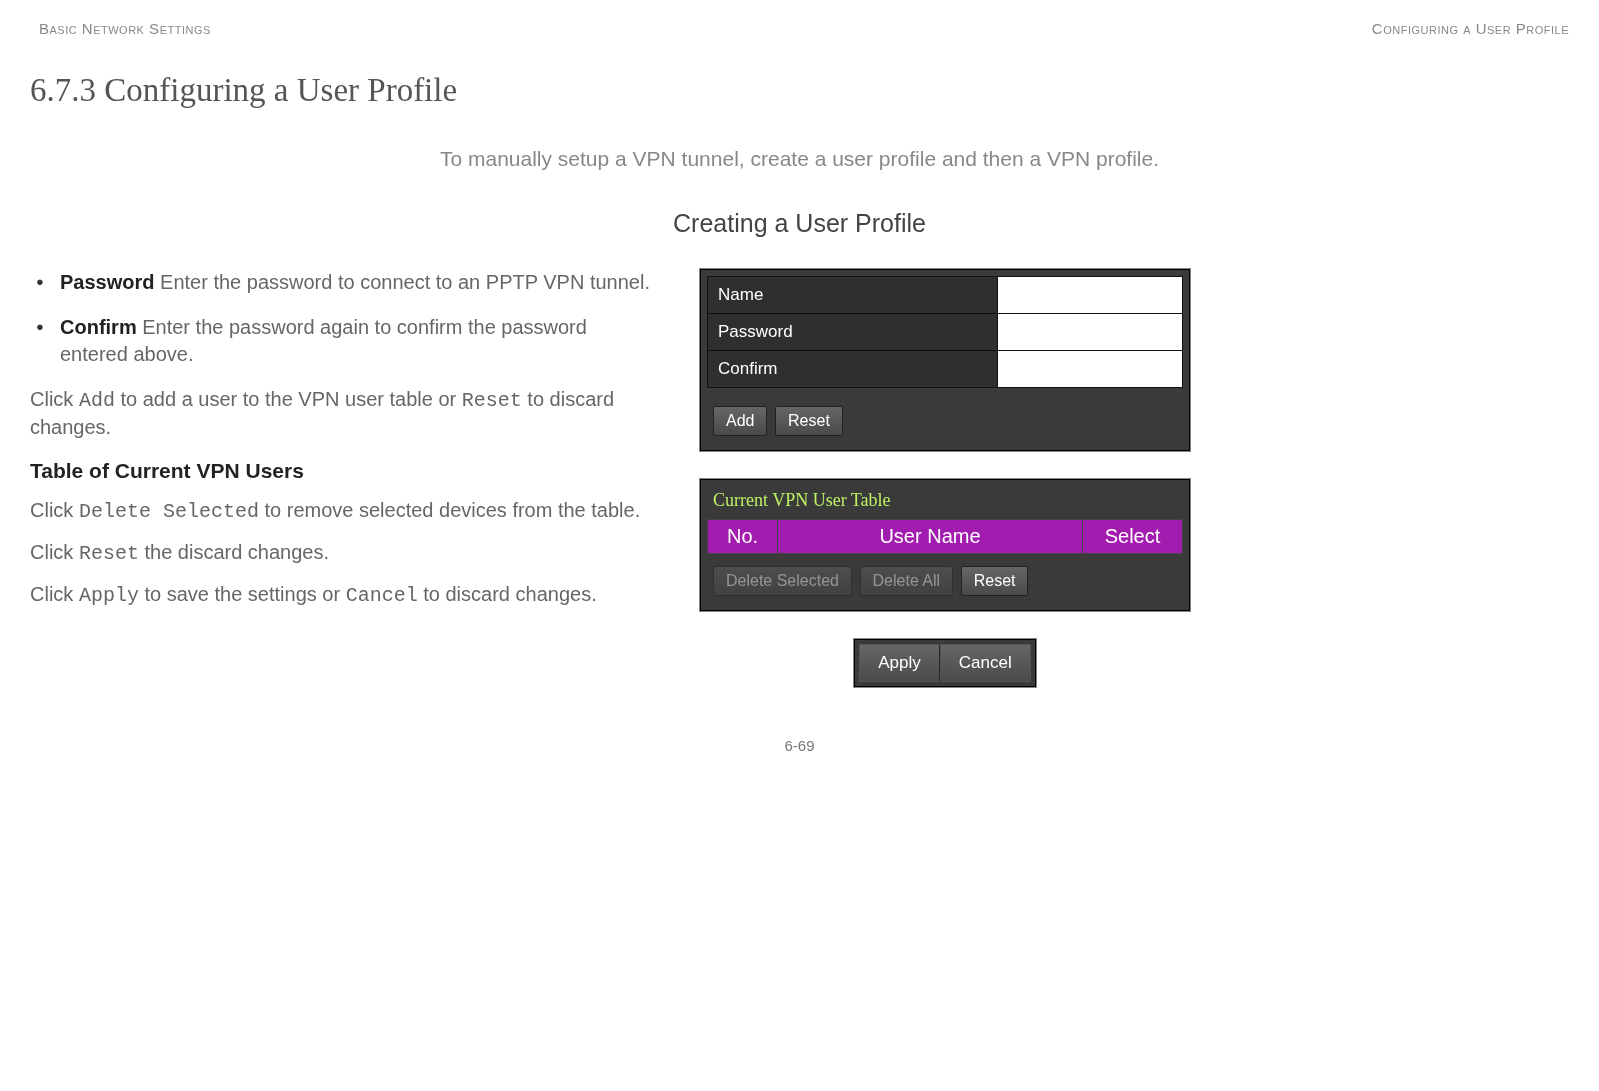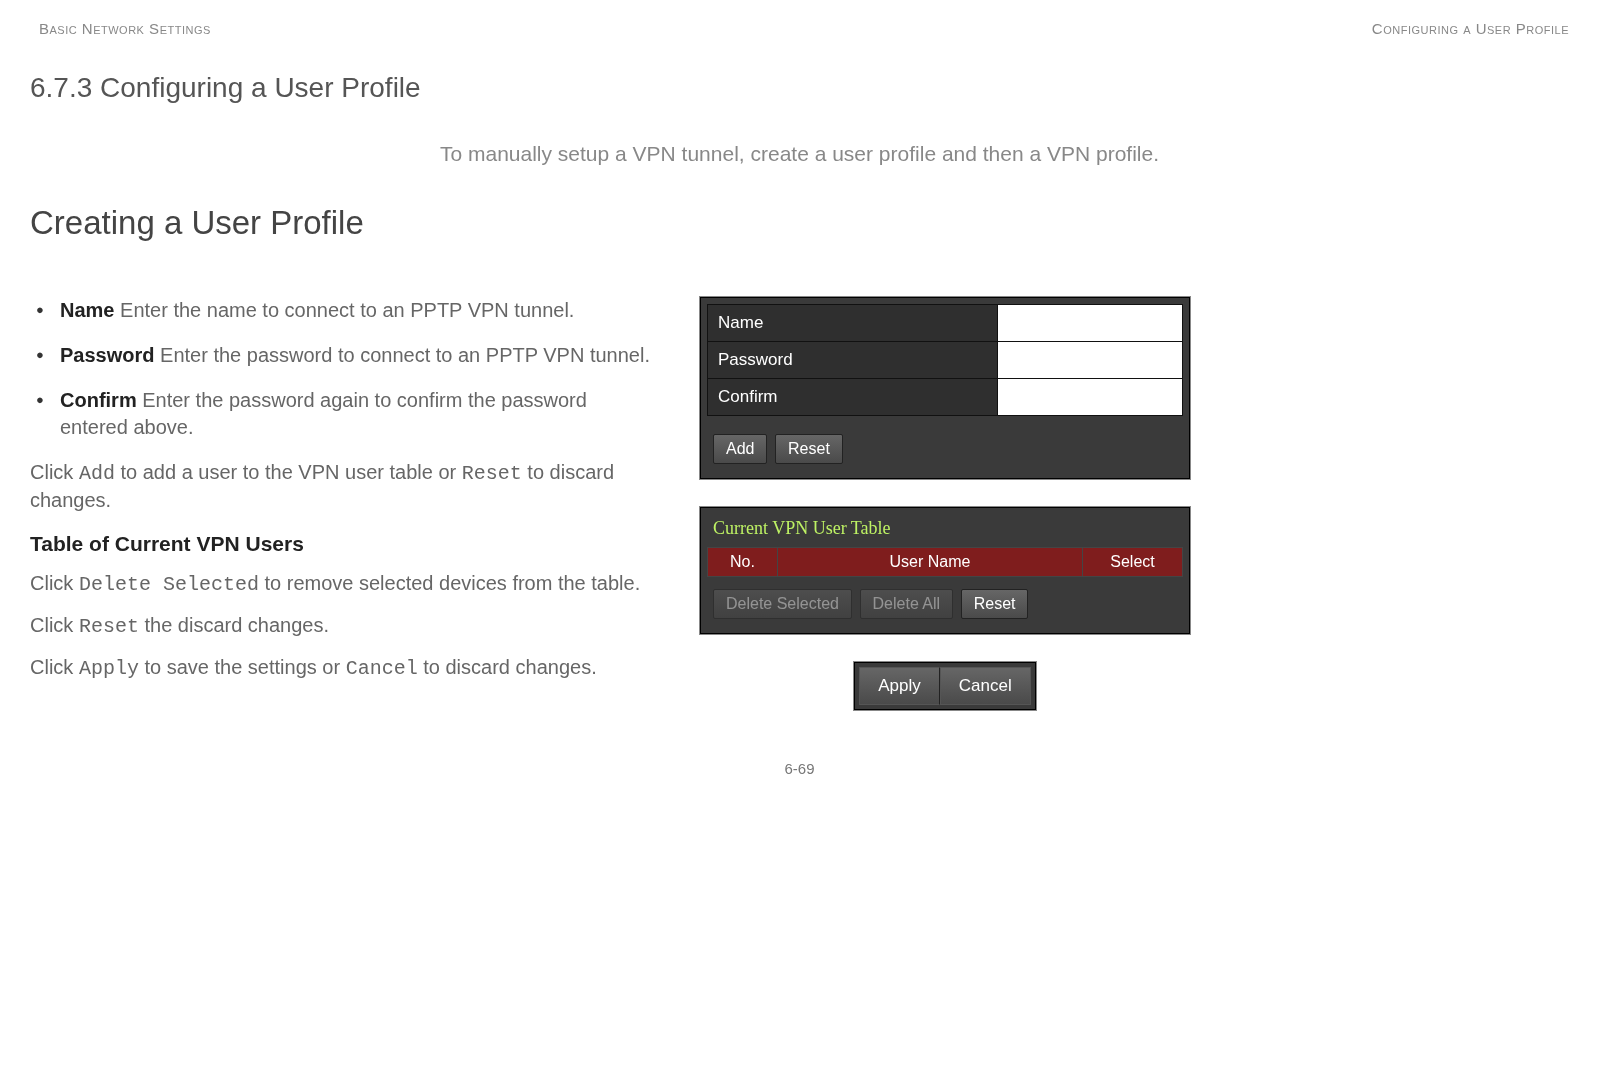--- a/index.html
+++ b/index.html
@@ -14,38 +14,39 @@
       display: flex;
       justify-content: space-between;
       font-size: 15px;
       letter-spacing: 0.5px;
       color: #888;
       font-variant: small-caps;
       margin-bottom: 35px;
       margin-left: 9px;
     }
     h1 {
-      font-size: 28px;
+      font-size: 33px;
       font-weight: normal;
       color: #555;
-      font-family: Liberation Sans, sans-serif;
+      font-family: Liberation Serif, serif;
       margin-bottom: 38px;
     }
     .intro {
       color: #888;
       font-size: 21px;
       margin-bottom: 38px;
       text-align: center;
     }
     h2 {
-      font-size: 33px;
+      font-size: 25px;
       font-weight: normal;
       color: #444;
       font-family: Verdana, Geneva, sans-serif;
-      margin-bottom: 55px;
+      margin-bottom: 31px;
+      text-align: center;
     }
     .content-row {
       display: flex;
       gap: 50px;
     }
     .left-col { flex: 1; max-width: 620px; }
     .right-col { width: 490px; display: flex; flex-direction: column; gap: 28px; }
     ul.bullets { list-style: none; padding-left: 30px; }
     ul.bullets li { position: relative; margin-bottom: 18px; line-height: 1.35; color: #666; }
     ul.bullets li::before {
@@ -83,26 +84,26 @@
       padding: 5px 12px;
       font-size: 16px;
       margin-right: 2px;
       cursor: pointer;
       border-radius: 2px;
     }
     .btn.disabled { opacity: 0.45; cursor: default; }
     .panel-title { color: #bef264; font-size: 18px; padding: 4px 6px 8px 6px; font-family: Liberation Serif, serif; }
     .user-table { width: 100%; border-collapse: collapse; margin-bottom: 12px; }
     .user-table th {
-      background: #7f1d1d;
+      background: #a21caf;
       color: #fff;
       font-weight: normal;
       border: 1px solid #444;
       padding: 5px 8px;
-      font-size: 16px;
+      font-size: 20px;
     }
     .panel .btn-row { padding-left: 6px; }
     .apply-cancel-row { align-self: center; display: flex; background: #3a3a3a; border: 1px solid #000; padding: 4px; box-shadow: 0 0 0 1px #888; }
     .apply-cancel-row .btn { margin: 0; border-radius: 0; padding: 8px 18px; font-size: 17px; border: 1px solid #555; }
     .apply-cancel-row .btn:first-child { border-right: 1px solid #222; }
     .page-num { text-align: center; color: #777; font-size: 15px; margin-top: 50px; }
   </style>
 </head>
 <body>
 
@@ -111,21 +112,20 @@
   <span>Configuring a User Profile</span>
 </div>
 
 <h1>6.7.3 Configuring a User Profile</h1>
 <p class="intro">To manually setup a VPN tunnel, create a user profile and then a VPN profile.</p>
 <h2>Creating a User Profile</h2>
 
 <div class="content-row">
   <div class="left-col">
     <ul class="bullets">
-      <li><b>Name</b><span>  Enter the name to connect to an PPTP VPN tunnel.</span></li>
       <li><b>Password</b><span>  Enter the password to connect to an PPTP VPN tunnel.</span></li>
       <li><b>Confirm</b><span>  Enter the password again to confirm the password entered above.</span></li>
     </ul>
     <p class="para">
       <span>Click </span><span class="mono">Add</span><span> to add a user to the VPN user table or </span><span class="mono">Reset</span><span> to discard changes.</span>
     </p>
     <div class="subhead">Table of Current VPN Users</div>
     <p class="para">
       <span>Click </span><span class="mono">Delete Selected</span><span> to remove selected devices from the table.</span>
     </p>

